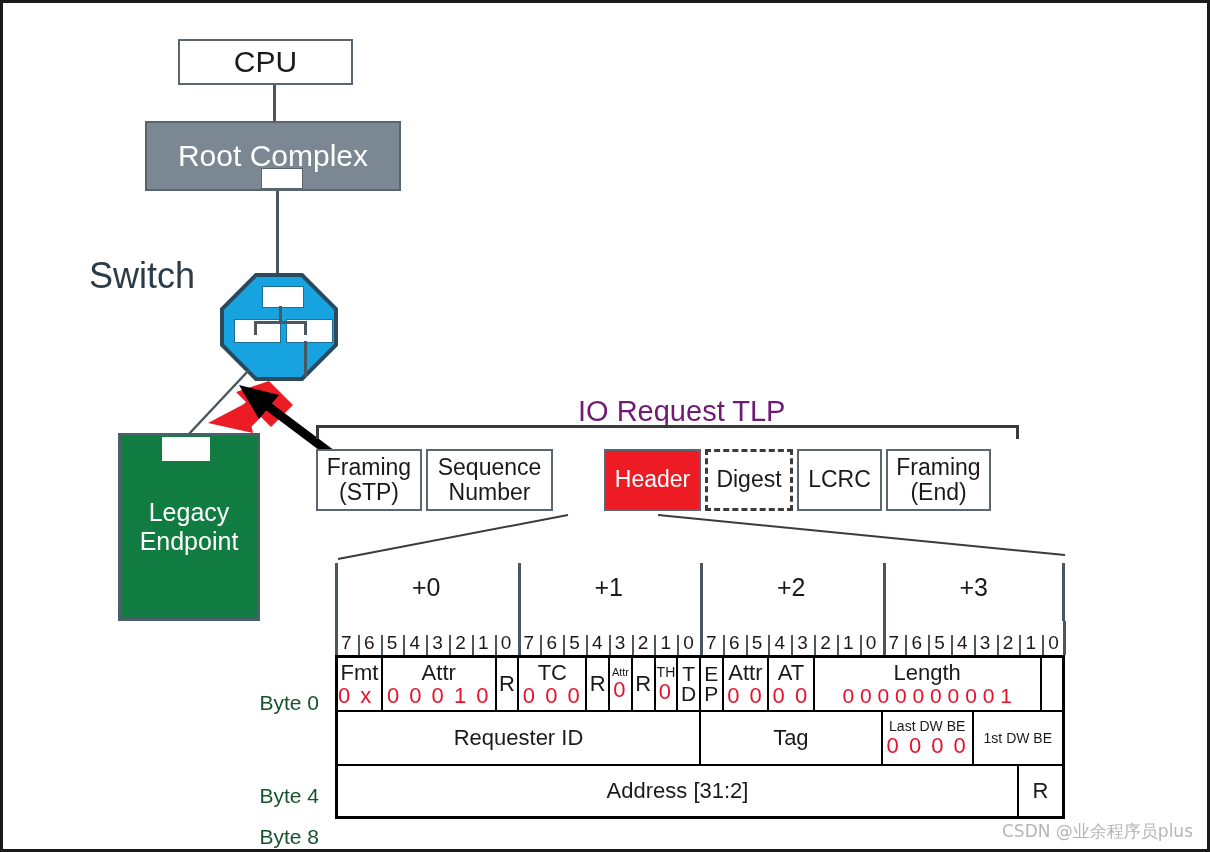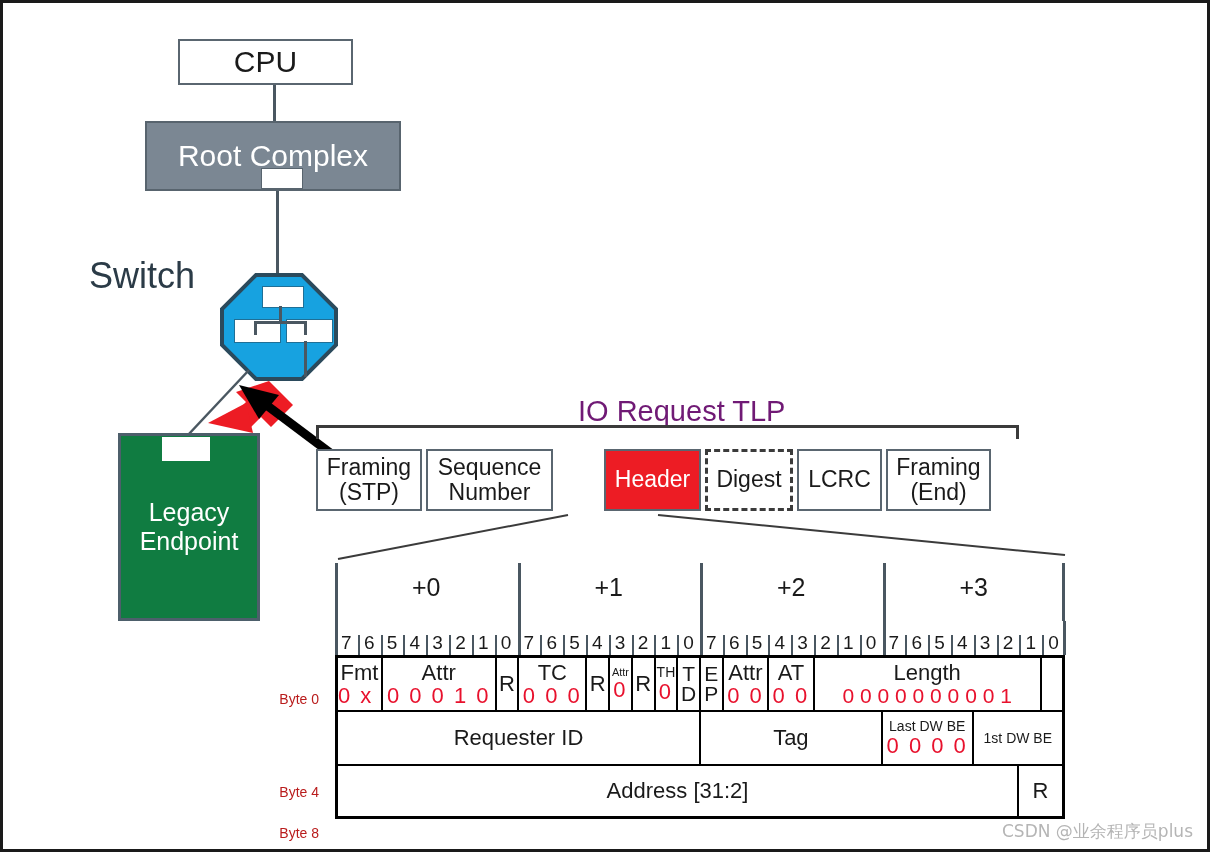--- a/index.html
+++ b/index.html
@@ -131,21 +131,21 @@
   td.gray{background:#c9c9c9;}
   .nm{display:block;font-size:22px;color:#1a1a1a;white-space:nowrap;}
   .nm.sm{font-size:14px;}
   .nm.xs{font-size:11px;line-height:1;}
   .vl{display:block;font-size:22px;color:#e8112d;letter-spacing:2px;white-space:nowrap;}
   .vl.tight{letter-spacing:0px;font-size:21px;}
   .stack{display:block;font-size:21px;line-height:0.96;}
 
   .rowlabel{
     position:absolute;right:8px;
-    font-size:14px;color:#b91c1c;white-space:nowrap;
+    font-size:21px;color:#14532d;white-space:nowrap;
   }
   #lbl-b0{top:688px;}
   #lbl-b4{top:740px;margin-top:41px;}
   #lbl-b8{top:822px;}
   #labels{position:absolute;left:250px;top:0;width:74px;height:852px;}
 
   
   #watermark{
     position:absolute;right:14px;bottom:6px;
     font-size:17px;color:#b5b5b5;

